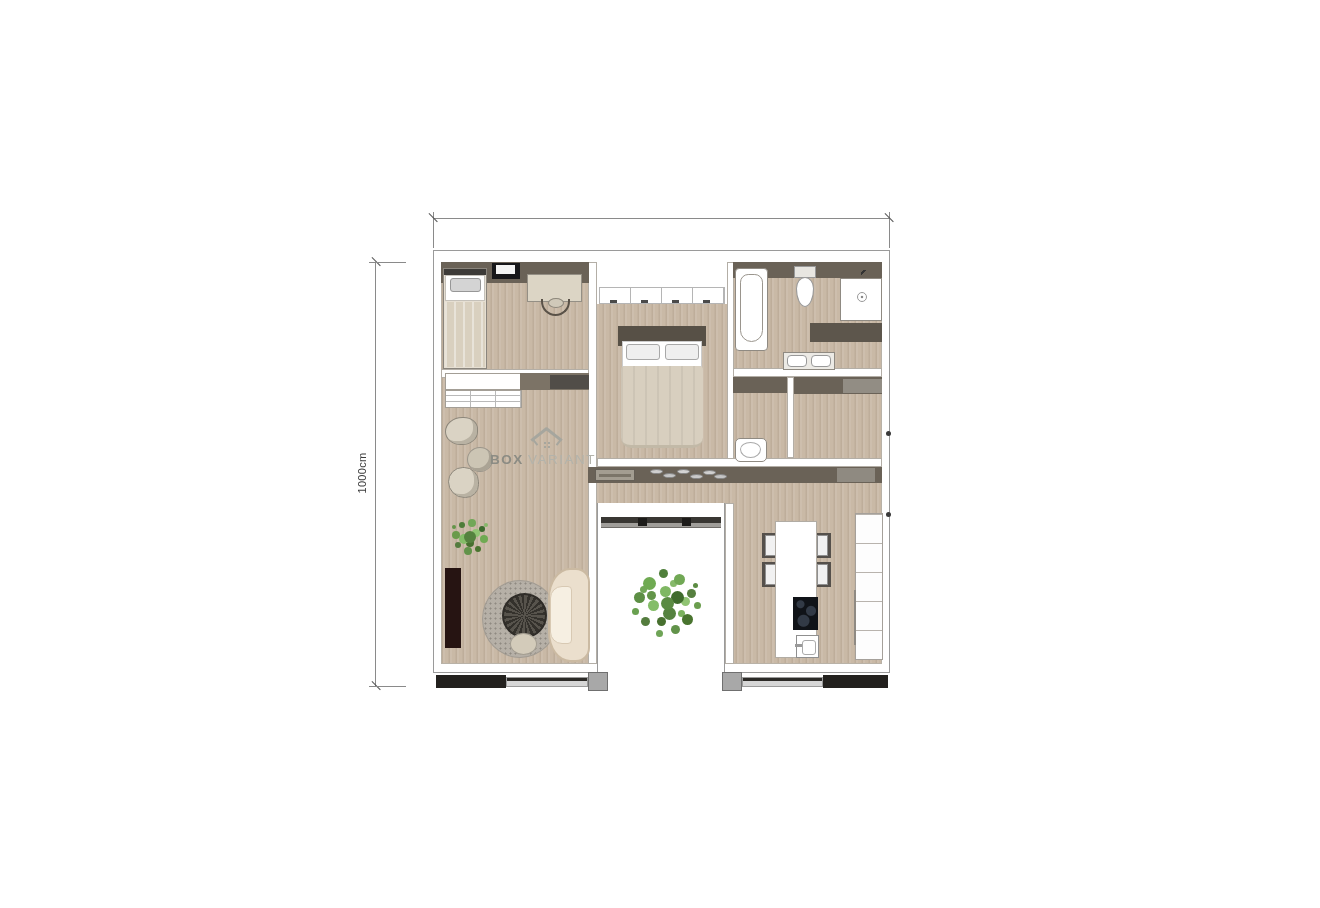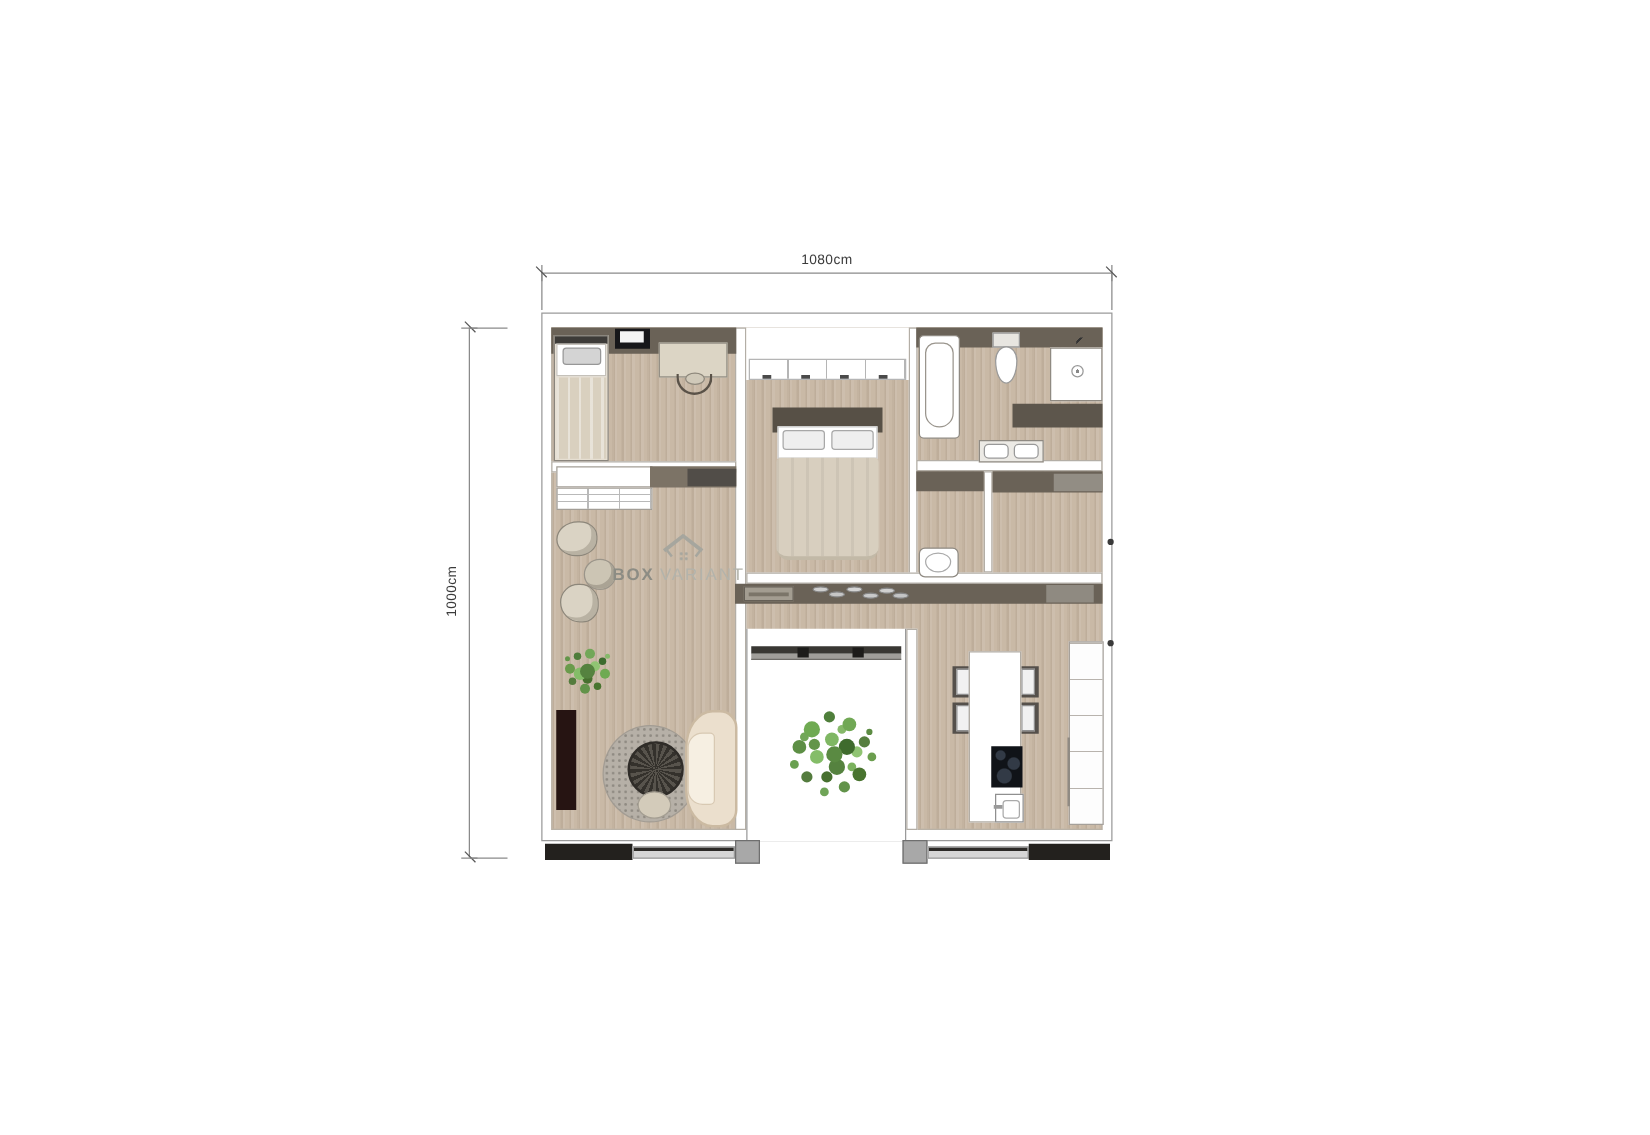--- a/index.html
+++ b/index.html
@@ -15,21 +15,20 @@
   .slash{width:12px;height:1.4px;background:#555;}
   .wht{background:#fff;border:1px solid #a39e96;}
   .wm-text{font-size:13.5px;letter-spacing:1.5px;color:#b3b3ab;white-space:nowrap;}
   .wm-text b{color:#8c8c84;font-weight:bold;}
   .chair-back{background:#55504b;}
 </style>
 </head>
 <body>
 <div id="stage">
 
-<div class="abs dimtext" style="left:433px;top:202px;width:457px;text-align:center;">1080cm</div>
 <div class="abs dimline" style="left:433px;top:218px;width:457px;height:1px;"></div>
 <div class="abs dimline" style="left:433px;top:212px;width:1px;height:13px;"></div>
 <div class="abs dimline" style="left:889px;top:212px;width:1px;height:13px;"></div>
 <div class="abs slash" style="left:427px;top:217px;transform:rotate(45deg);"></div>
 <div class="abs slash" style="left:883px;top:217px;transform:rotate(45deg);"></div>
 <div class="abs dimline" style="left:433px;top:219px;width:1px;height:29px;"></div>
 <div class="abs dimline" style="left:889px;top:219px;width:1px;height:29px;"></div>
 
 <div class="abs dimline" style="left:375px;top:262px;width:1px;height:424px;"></div>
 <div class="abs dimline" style="left:369px;top:262px;width:13px;height:1px;"></div>

